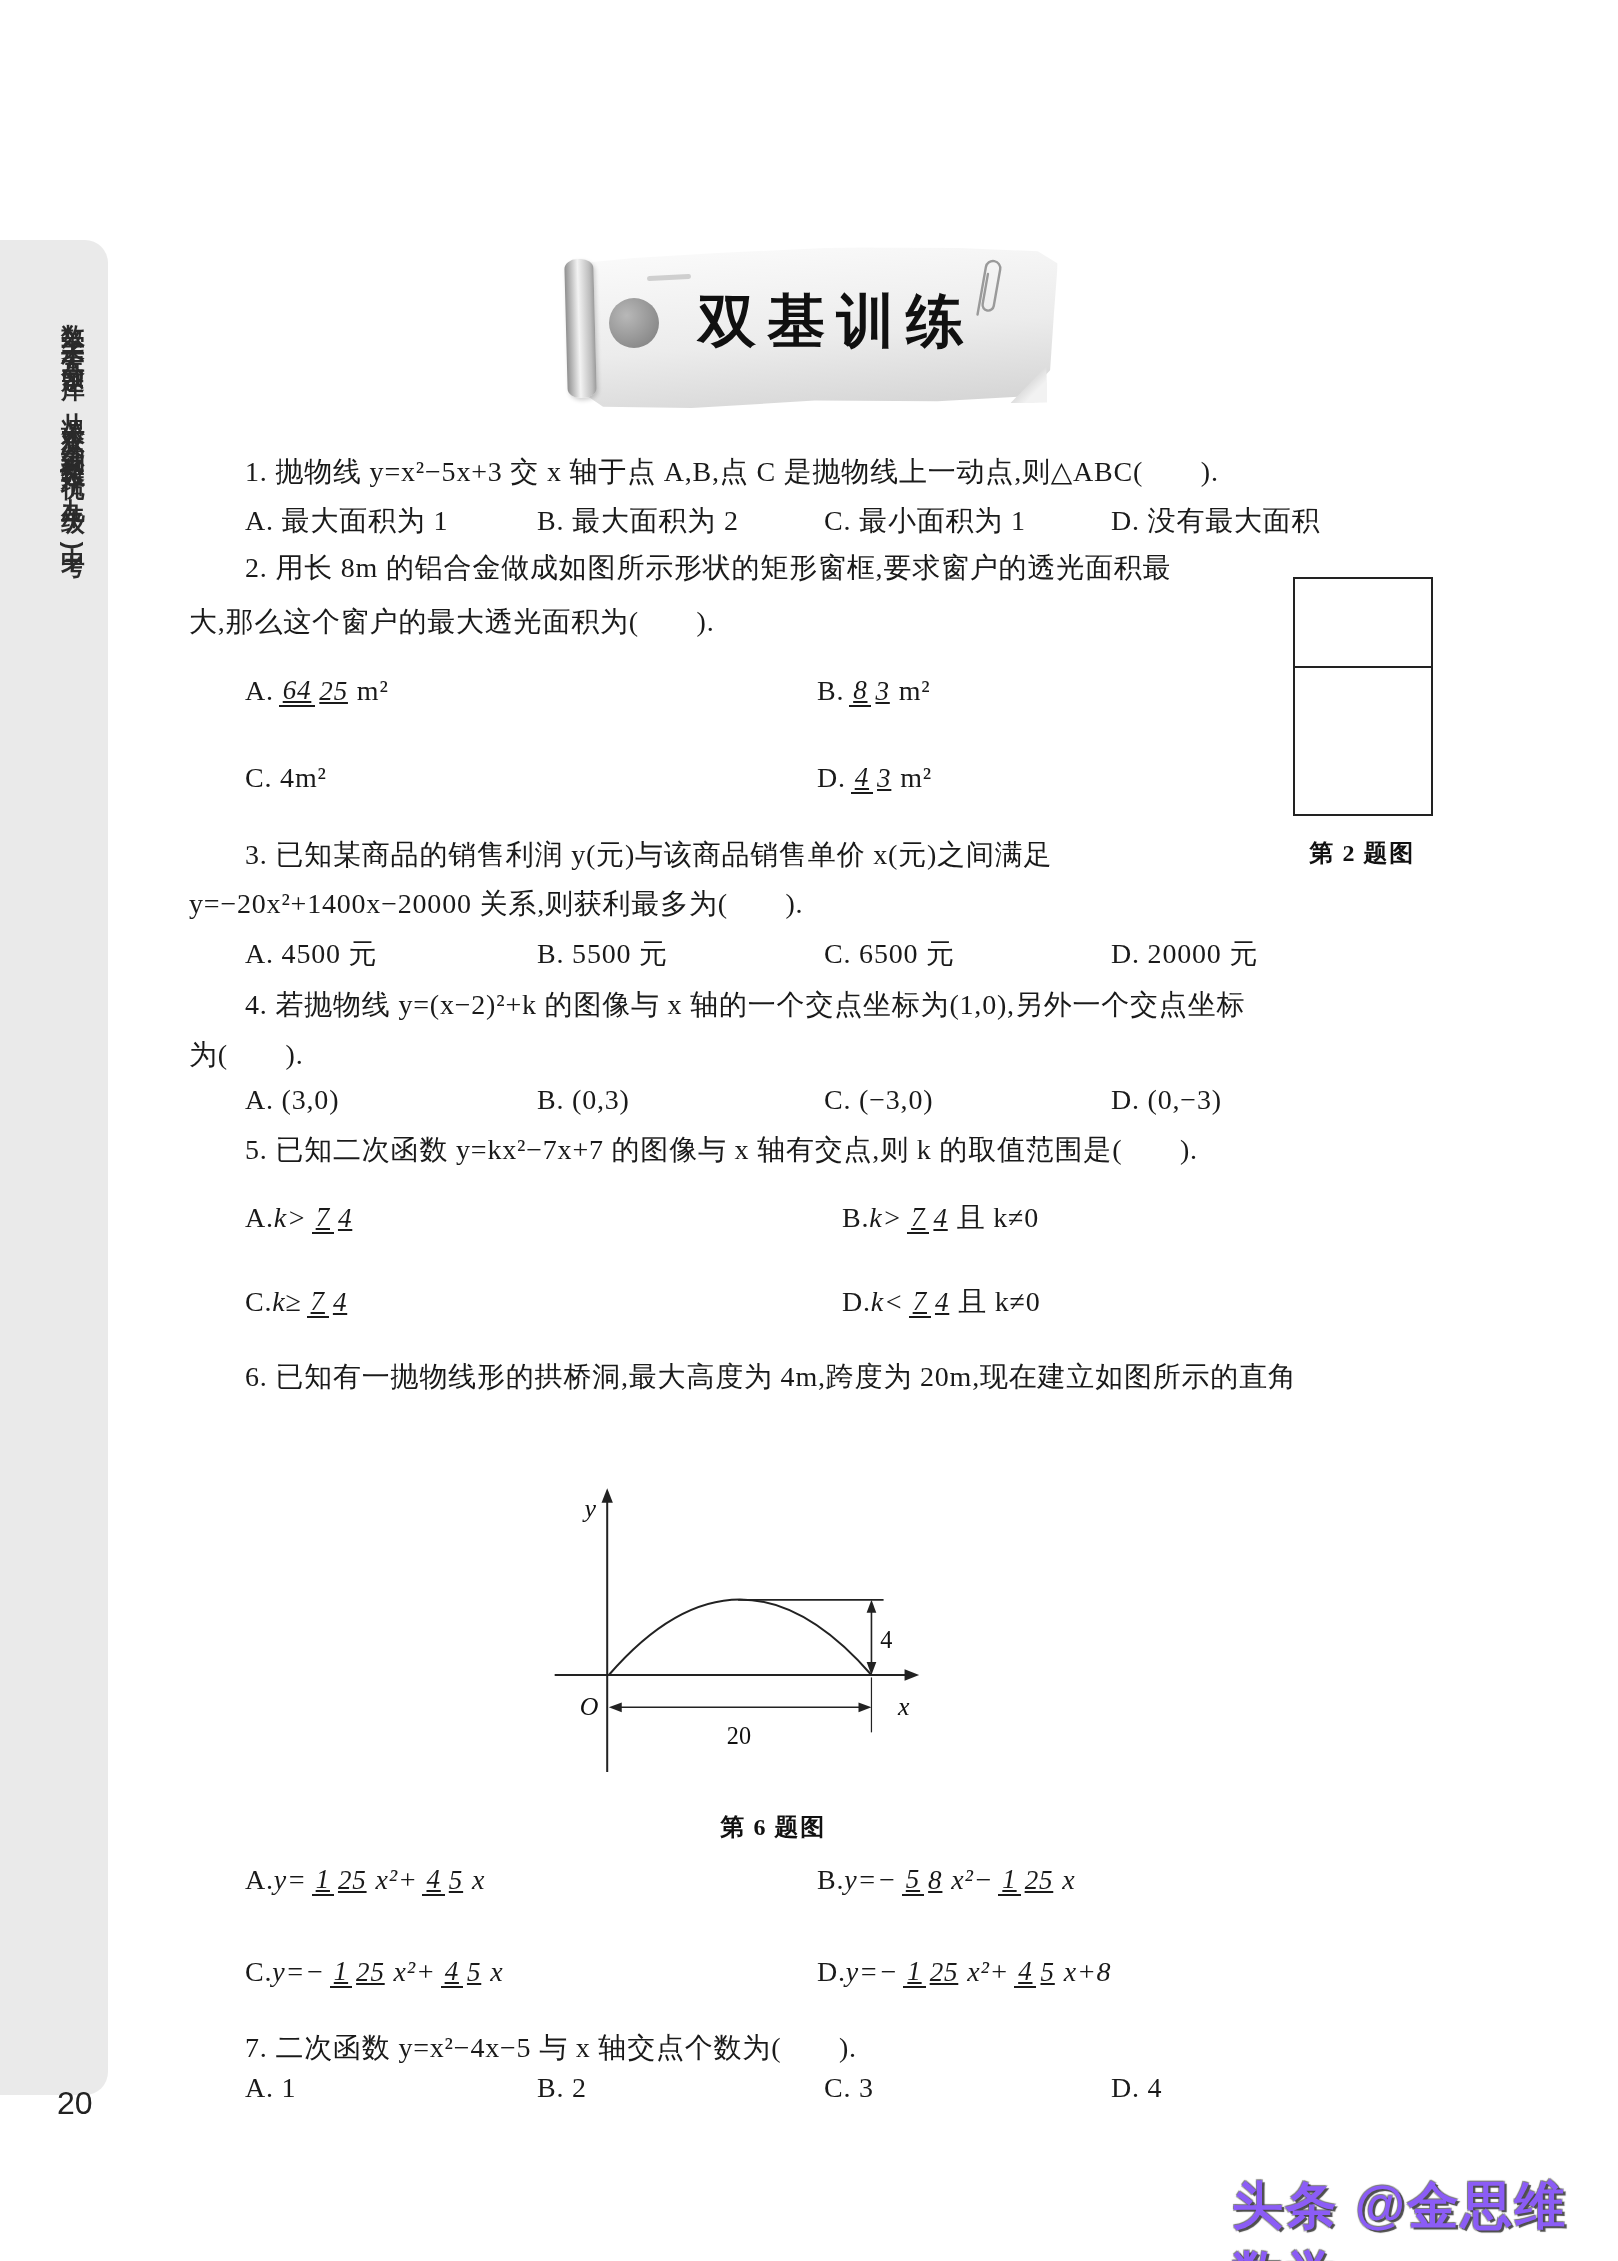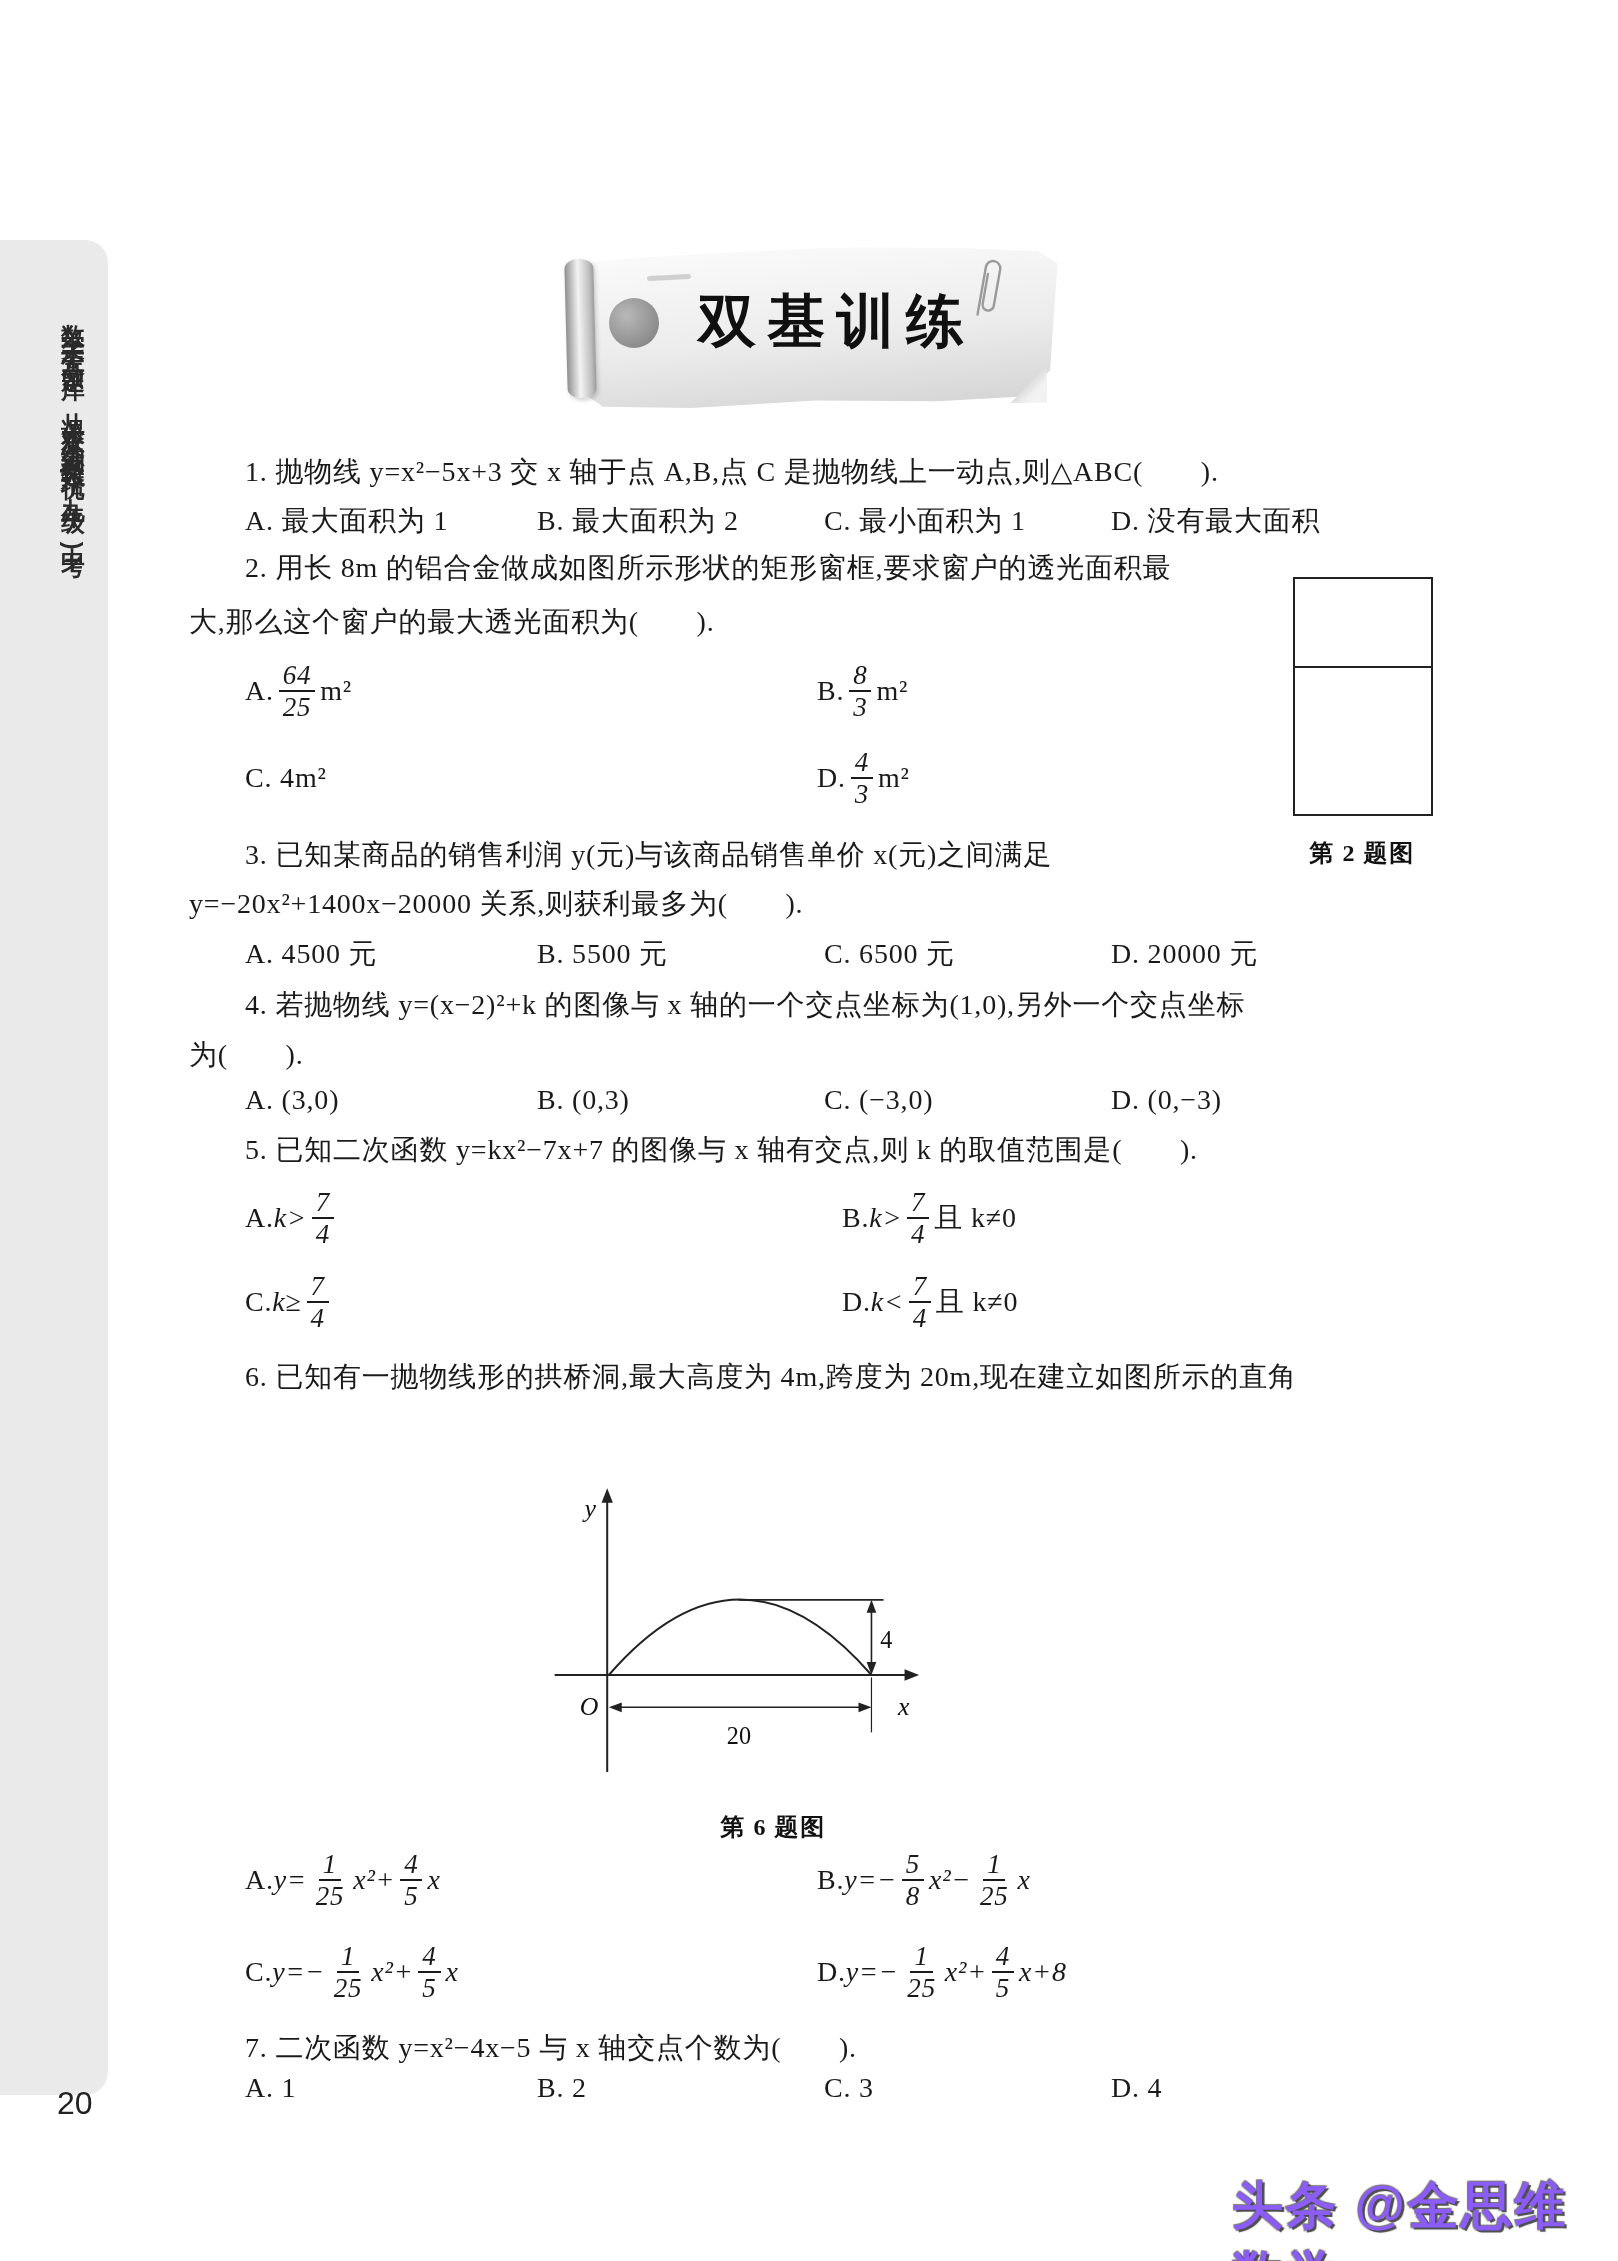--- a/index.html
+++ b/index.html
@@ -5,22 +5,22 @@
   html,body{margin:0;padding:0;background:#fff;}
   .page{position:relative;width:1619px;height:2261px;background:#ffffff;overflow:hidden;
         font-family:"Liberation Serif","DejaVu Serif",serif;color:#1a1a1a;}
   .abs{position:absolute;}
   .line{position:absolute;font-size:28px;white-space:nowrap;letter-spacing:0.8px;color:#1a1a1a;}
   .optrow{position:absolute;}
   .opt{position:absolute;font-size:28px;white-space:nowrap;letter-spacing:0.8px;}
   .frow{display:flex;align-items:center;height:100%;}
   .frow .seg{white-space:nowrap;}
   .math{font-style:italic;}
-  .frac{display:inline-flex;flex-direction:column;align-items:center;line-height:1.12;
-        font-size:27px;margin:0 4.9px;font-style:italic;}
+  .frac{display:inline-flex;flex-direction:row;align-items:center;line-height:1.12;
+        font-size:27px;margin:0 4.9px;font-style:italic;text-decoration:underline;}
   .frac .num{display:block;padding:0 4px;border-bottom:2px solid #1a1a1a;}
   .frac .den{display:block;padding:0 4px;}
   
   .sidebar{position:absolute;left:0;top:240px;width:108px;height:1855px;background:#eaeaea;
            border-radius:0 23px 23px 0;}
   .sidebar-text{position:absolute;left:57px;top:65px;writing-mode:vertical-rl;text-orientation:mixed;
                 font-family:"Liberation Sans","DejaVu Sans",sans-serif;font-weight:600;
                 font-size:23.5px;letter-spacing:6.5px;color:#2a2a2a;}
   .pagenum{position:absolute;left:57px;top:2085px;font-family:"Liberation Sans","DejaVu Sans",sans-serif;
            font-size:32px;color:#222;}

